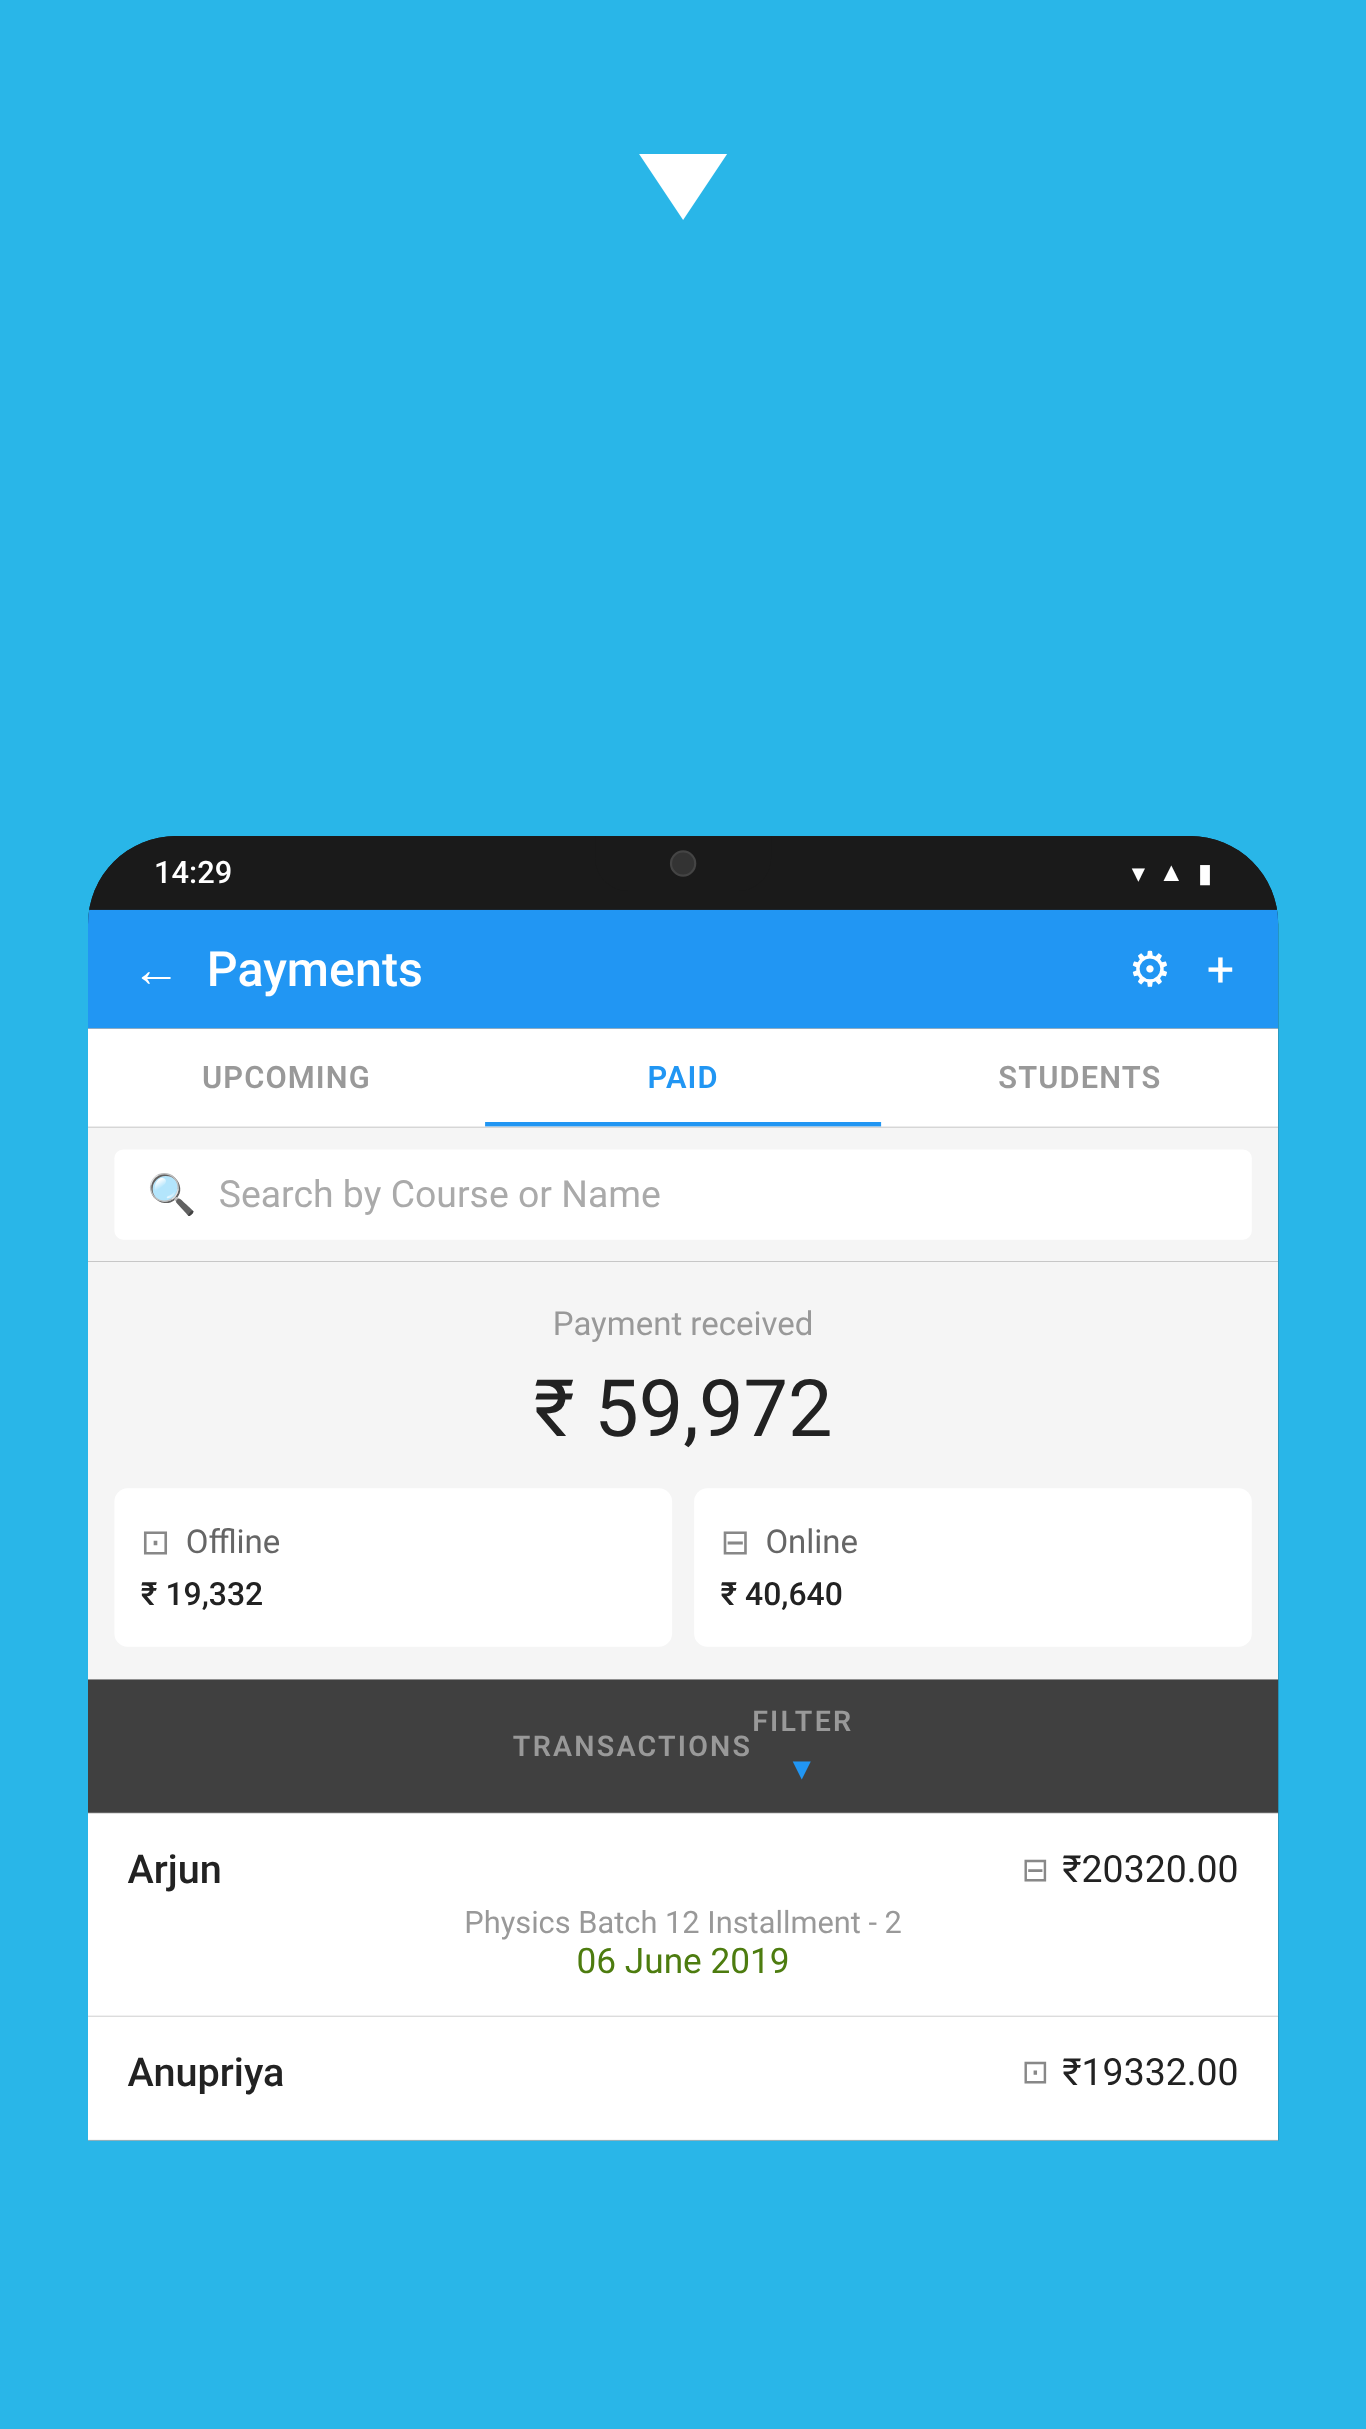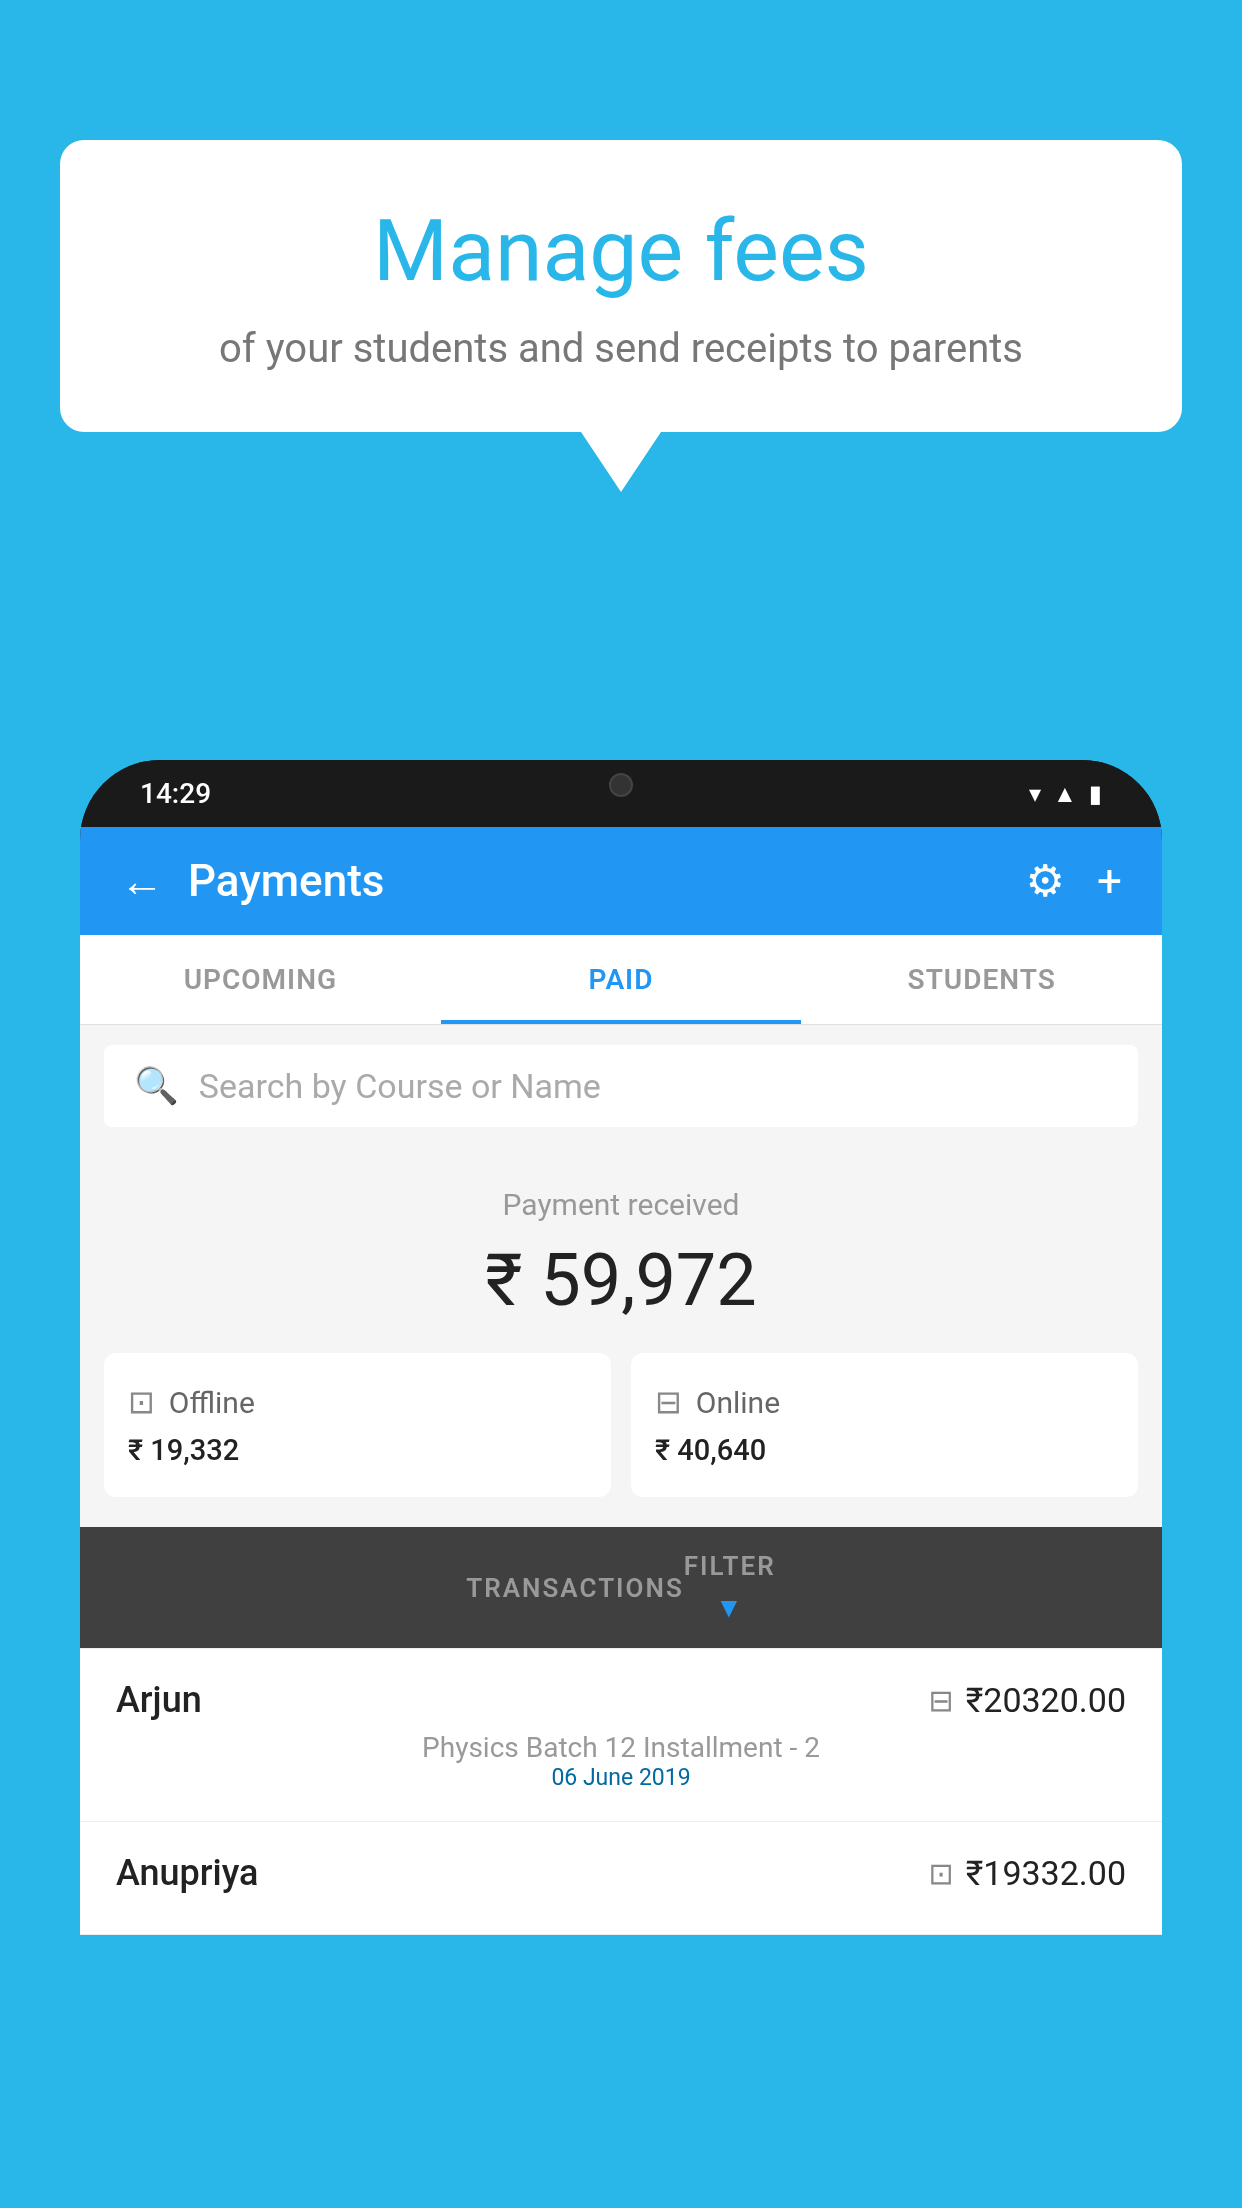--- a/index.html
+++ b/index.html
@@ -350,32 +350,28 @@
       align-items: center;
       flex-direction: column;
     }
 
     .transaction-course {
       font-size: 28px;
       color: #999;
     }
 
     .transaction-date {
-      font-size: 23px;
-      color: #0369a1;
+      font-size: 32px;
+      color: #4d7c0f;
     }
   </style>
 </head>
 <body>
 
 <div class="speech-bubble-container">
-  <div class="speech-bubble">
-    <div class="speech-bubble-title">Manage fees</div>
-    <div class="speech-bubble-subtitle">of your students and send receipts to parents</div>
-  </div>
   <div class="speech-bubble-tail"></div>
 </div>
 
 <div class="phone-container">
   <div class="phone-frame">
 
     <div class="phone-top-bar">
       <div class="phone-status-time">14:29</div>
       <div class="phone-notch">
         <div class="phone-camera"></div>

